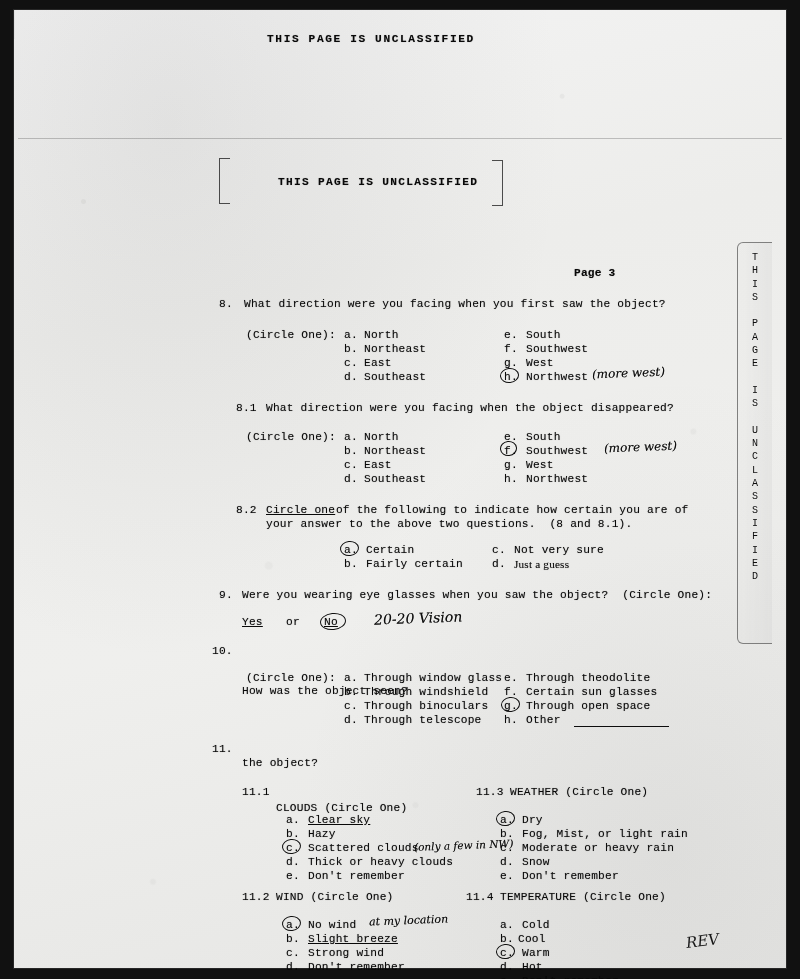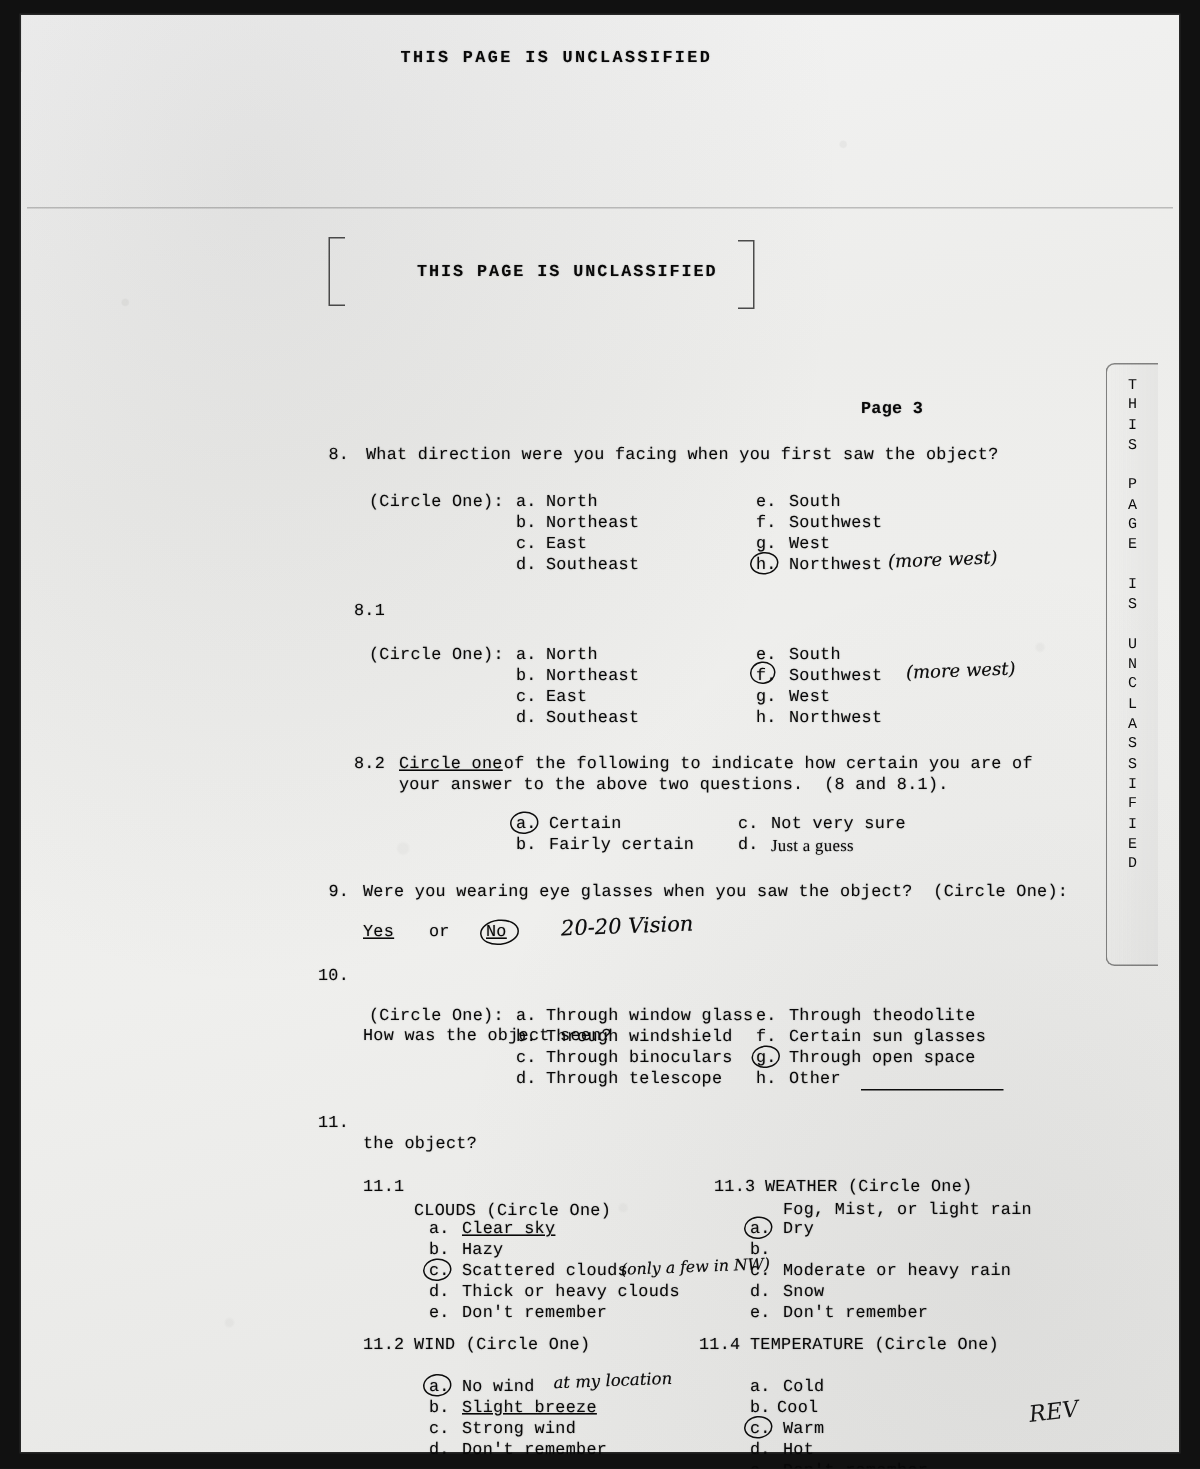--- a/index.html
+++ b/index.html
@@ -179,20 +179,21 @@
     <div class="t" style="left:512px; top:332px;">Southwest</div>
     <div class="t" style="left:490px; top:346px;">g.</div>
     <div class="t" style="left:512px; top:346px;">West</div>
     <div class="t" style="left:490px; top:360px;">h.</div>
     <div class="t" style="left:512px; top:360px;">Northwest</div>
 
     <div class="circle" style="left:486px; top:358px;"></div>
     <div class="hand" style="left:578px; top:356px;">(more west)</div>
 
     <div class="t" style="left:222px; top:391px;">8.1</div>
+    <div class="t" style="left:252px; top:391px;">What direction were you facing when the object disappeared?</div>
 
     <div class="t" style="left:232px; top:420px;">(Circle One):</div>
 
     <div class="t" style="left:330px; top:420px;">a.</div>
     <div class="t" style="left:350px; top:420px;">North</div>
     <div class="t" style="left:330px; top:434px;">b.</div>
     <div class="t" style="left:350px; top:434px;">Northeast</div>
     <div class="t" style="left:330px; top:448px;">c.</div>
     <div class="t" style="left:350px; top:448px;">East</div>
     <div class="t" style="left:330px; top:462px;">d.</div>
@@ -279,21 +280,21 @@
     <div class="t" style="left:272px; top:859px;">e.</div>
     <div class="t" style="left:294px; top:859px;">Don't remember</div>
     <div class="circle" style="left:268px; top:829px;"></div>
 
     <div class="t" style="left:462px; top:775px;">11.3</div>
     <div class="t" style="left:496px; top:775px;">WEATHER (Circle One)</div>
 
     <div class="t" style="left:486px; top:803px;">a.</div>
     <div class="t" style="left:508px; top:803px;">Dry</div>
     <div class="t" style="left:486px; top:817px;">b.</div>
-    <div class="t" style="left:508px; top:790px;">Fog, Mist, or light rain</div>
+    <div class="t" style="left:508px; top:817px;">Fog, Mist, or light rain</div>
     <div class="t" style="left:486px; top:831px;">c.</div>
     <div class="t" style="left:508px; top:831px;">Moderate or heavy rain</div>
     <div class="t" style="left:486px; top:845px;">d.</div>
     <div class="t" style="left:508px; top:845px;">Snow</div>
     <div class="t" style="left:486px; top:859px;">e.</div>
     <div class="t" style="left:508px; top:859px;">Don't remember</div>
     <div class="circle" style="left:482px; top:801px;"></div>
 
     <div class="t" style="left:228px; top:880px;">11.2</div>
     <div class="t" style="left:262px; top:880px;">WIND (Circle One)</div>

